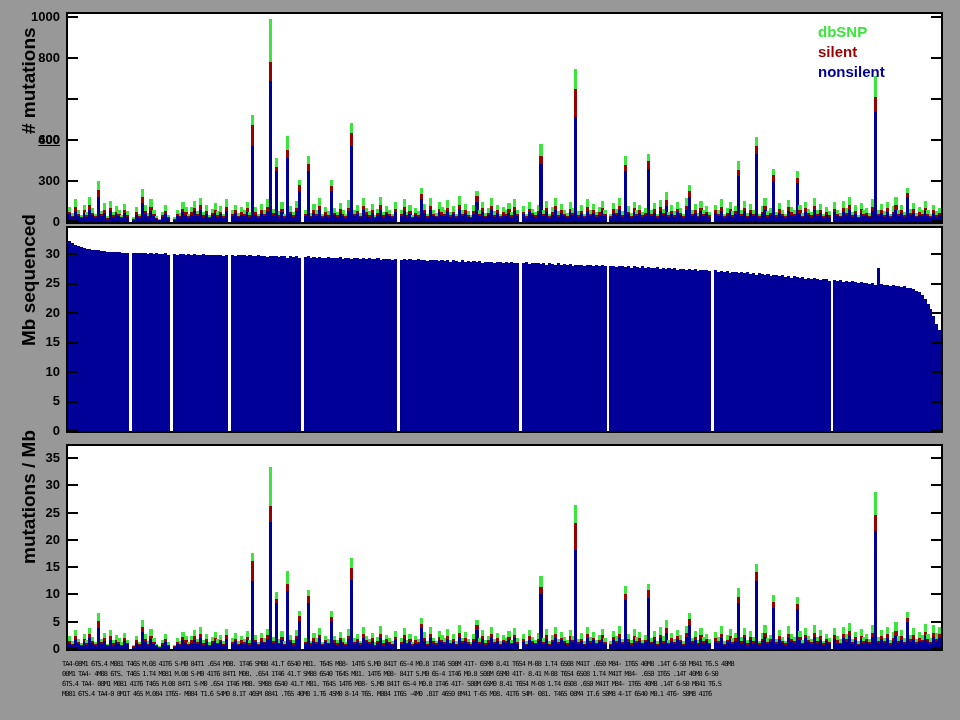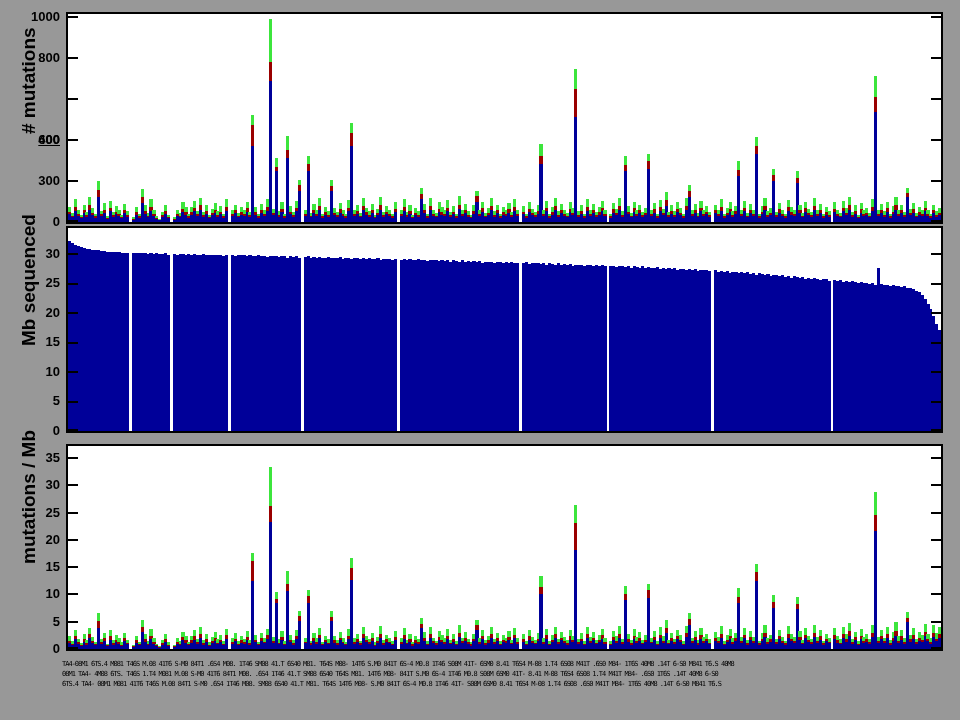--- a/index.html
+++ b/index.html
@@ -928,20 +928,25 @@
         <rect x="863" y="125.0" width="10" height="2" fill="#000"></rect>
         <rect x="0" y="84.0" width="10" height="2" fill="#000"></rect>
         <rect x="863" y="84.0" width="10" height="2" fill="#000"></rect>
         <rect x="0" y="43.1" width="10" height="2" fill="#000"></rect>
         <rect x="863" y="43.1" width="10" height="2" fill="#000"></rect>
         <rect x="0" y="2.1" width="10" height="2" fill="#000"></rect>
         <rect x="863" y="2.1" width="10" height="2" fill="#000"></rect>
       </svg>
   </div>
 
+  <div class="legend">
+    <div style="color: rgb(60, 229, 60);">dbSNP</div>
+    <div style="color: rgb(153, 0, 0);">silent</div>
+    <div style="color: rgb(0, 0, 153);">nonsilent</div>
+  </div>
 
   <div class="ylab" style="top:320px;">Mb sequenced</div>
   <div class="ticklabels" id="t1" style="top:228px;height:203px;">
       <div style="top: 196px;">0</div>
       <div style="top: 166.494px;">5</div>
       <div style="top: 136.988px;">10</div>
       <div style="top: 107.483px;">15</div>
       <div style="top: 77.9767px;">20</div>
       <div style="top: 48.4709px;">25</div>
       <div style="top: 18.9651px;">30</div>
@@ -2158,15 +2163,16 @@
         <rect x="863" y="38.3" width="10" height="2" fill="#000"></rect>
         <rect x="0" y="11.0" width="10" height="2" fill="#000"></rect>
         <rect x="863" y="11.0" width="10" height="2" fill="#000"></rect>
       </svg>
   </div>
 
   <div class="strip">
     <div>TA4-08M1 6TS.4 M081 T46S M.08 41T6 S-M0 84T1 .6S4 M08. 1T46 SM08 41.T 6S40 M81. T64S M08- 14T6 S.M0 841T 6S-4 M0.8 1T46 S08M 41T- 6SM0 8.41 T6S4 M-08 1.T4 6S08 M41T .6S0 M84- 1T6S 40M8 .14T 6-S0 M841 T6.S 40M8</div>
     <div>08M1 TA4- 4M08 6TS. T46S 1.T4 M081 M.08 S-M0 41T6 84T1 M08. .6S4 1T46 41.T SM08 6S40 T64S M81. 14T6 M08- 841T S.M0 6S-4 1T46 M0.8 S08M 6SM0 41T- 8.41 M-08 T6S4 6S08 1.T4 M41T M84- .6S0 1T6S .14T 40M8 6-S0</div>
     <div>6TS.4 TA4- 08M1 M081 41T6 T46S M.08 84T1 S-M0 .6S4 1T46 M08. SM08 6S40 41.T M81. T64S 14T6 M08- S.M0 841T 6S-4 M0.8 1T46 41T- S08M 6SM0 8.41 T6S4 M-08 1.T4 6S08 .6S0 M41T M84- 1T6S 40M8 .14T 6-S0 M841 T6.S</div>
+    <div>M081 6TS.4 TA4-0 8M1T 46S M.084 1T6S- M084 T1.6 S4M0 8.1T 46SM 0841 .T6S 40M8 1.T6 4SM0 8-14 T6S. M084 1T6S -4M0 .81T 46S0 8M41 T-6S M08. 41T6 S4M- 081. T46S 08M4 1T.6 S0M8 4-1T 6S40 M8.1 4T6- S0M8 41T6</div>
   </div>
 
 </div>
 
 </body></html>

